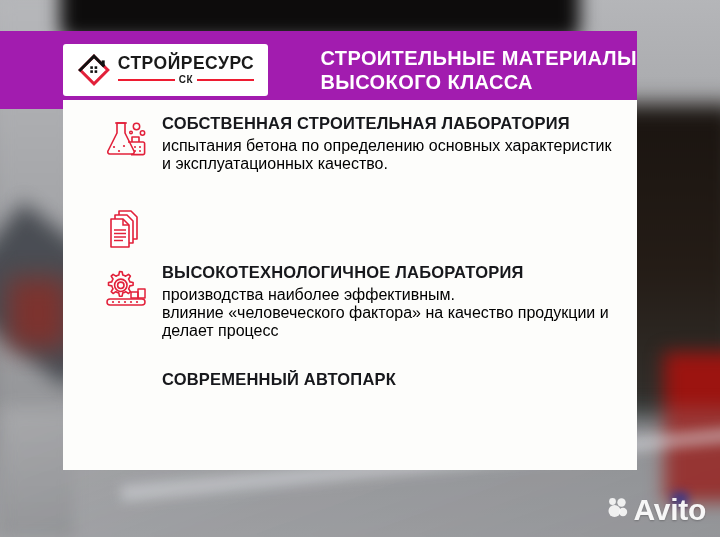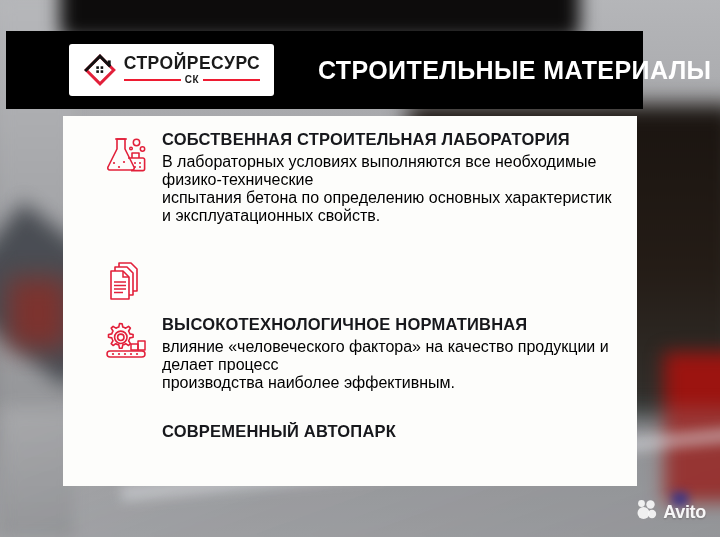--- a/index.html
+++ b/index.html
@@ -103,23 +103,23 @@
     left: 672px; top: 492px;
     width: 16px; height: 14px;
     background: #2b2f8e;
     filter: blur(5px);
     opacity: .8;
   }
 
   
   .banner {
     position: absolute;
-    left: 6px; top: 31px;
+    left: 0; top: 31px;
     width: 637px; height: 78px;
-    background: #000000;
+    background: #a21caf;
     display: flex;
     align-items: center;
     justify-content: space-between;
   }
   .logo-box {
     margin-left: 63px;
     width: 205px;
     height: 52px;
     background: #ffffff;
     border-radius: 3px;
@@ -167,31 +167,31 @@
   }
   .logo-word-sub {
     font-size: 10px;
     font-weight: 700;
     color: #1a1a1a;
     letter-spacing: .6px;
   }
   .banner-title {
     margin-left: 44px;
     color: #ffffff;
-    font-size: 25px;
+    font-size: 20px;
     font-weight: 700;
     line-height: 1.22;
     letter-spacing: .4px;
   }
   .banner-title div { white-space: nowrap; }
 
   
   .card {
     position: absolute;
-    left: 63px; top: 116px;
+    left: 63px; top: 100px;
     width: 574px;
     height: 370px;
     background: #fdfdfb;
     box-sizing: border-box;
     padding: 14px 22px 10px 36px;
   }
   .feature {
     display: flex;
     align-items: flex-start;
     margin-bottom: 14px;
@@ -229,21 +229,21 @@
     right: 14px;
     bottom: 12px;
     display: flex;
     align-items: center;
     gap: 5px;
     opacity: .93;
   }
   .avito-dots { display:block; }
   .avito-word {
     color: #ffffff;
-    font-size: 18px;
+    font-size: 30px;
     font-weight: 700;
     letter-spacing: -.3px;
     line-height: 1;
     text-shadow: 0 1px 2px rgba(0,0,0,.25);
   }
 </style>
 </head>
 <body>
 
 <div class="screen">
@@ -285,20 +285,21 @@
             <span class="logo-rule"></span>
             <span class="logo-word-sub">СК</span>
             <span class="logo-rule"></span>
           </span>
         </span>
       </div>
     </div>
 
     <div class="banner-title">
       <div>СТРОИТЕЛЬНЫЕ МАТЕРИАЛЫ</div>
+      <div>ВЫСОКОГО КЛАССА</div>
     </div>
   </div>
 
   <div class="card">
 
     <div class="feature">
       <div class="feature-icon">
         <svg width="42" height="40" viewBox="0 0 42 40" aria-hidden="true">
           <g fill="none" stroke="#e2203a" stroke-width="1.6" stroke-linejoin="round">
             <path d="M12 3 h8 v10 l9 18 a2 2 0 0 1 -1.8 3 H4.8 a2 2 0 0 1 -1.8 -3 l9 -18 Z"></path>
@@ -319,23 +320,22 @@
             <circle cx="30" cy="31" r="1"></circle>
             <circle cx="35" cy="27" r="1"></circle>
             <circle cx="35" cy="31" r="1"></circle>
           </g>
         </svg>
       </div>
       <div class="feature-body">
         <p class="feature-title">СОБСТВЕННАЯ СТРОИТЕЛЬНАЯ ЛАБОРАТОРИЯ</p>
         <p class="feature-text">
           </p>
-          <div>В лабораторных условиях выполняются все необходимые физико-технические</div>
           <div>испытания бетона по определению основных характеристик</div>
-          <div>и эксплуатационных свойств.</div>
+          <div>и эксплуатационных качество.</div>
         <p></p>
       </div>
     </div>
 
     <div class="feature">
       <div class="feature-icon">
         <svg width="42" height="40" viewBox="0 0 42 40" aria-hidden="true">
           <g fill="#ffffff" stroke="#e2203a" stroke-width="1.6" stroke-linejoin="round">
             <path d="M14 2 h12 l6 6 v22 h-18 Z"></path>
             <path d="M10 6 h12 l6 6 v22 h-18 Z"></path>
@@ -368,25 +368,25 @@
           <g fill="#e2203a">
             <circle cx="9" cy="33" r="1.1"></circle>
             <circle cx="15" cy="33" r="1.1"></circle>
             <circle cx="21" cy="33" r="1.1"></circle>
             <circle cx="27" cy="33" r="1.1"></circle>
             <circle cx="33" cy="33" r="1.1"></circle>
           </g>
         </svg>
       </div>
       <div class="feature-body">
-        <p class="feature-title">ВЫСОКОТЕХНОЛОГИЧНОЕ НОРМАТИВНАЯ</p>
+        <p class="feature-title">ВЫСОКОТЕХНОЛОГИЧНОЕ ЛАБОРАТОРИЯ</p>
         <p class="feature-text">
           </p>
+          <div>производства наиболее эффективным.</div>
           <div>влияние «человеческого фактора» на качество продукции и делает процесс</div>
-          <div>производства наиболее эффективным.</div>
         <p></p>
       </div>
     </div>
 
     <div class="feature">
       <div class="feature-icon">
         
       </div>
       <div class="feature-body">
         <p class="feature-title">СОВРЕМЕННЫЙ АВТОПАРК</p>

